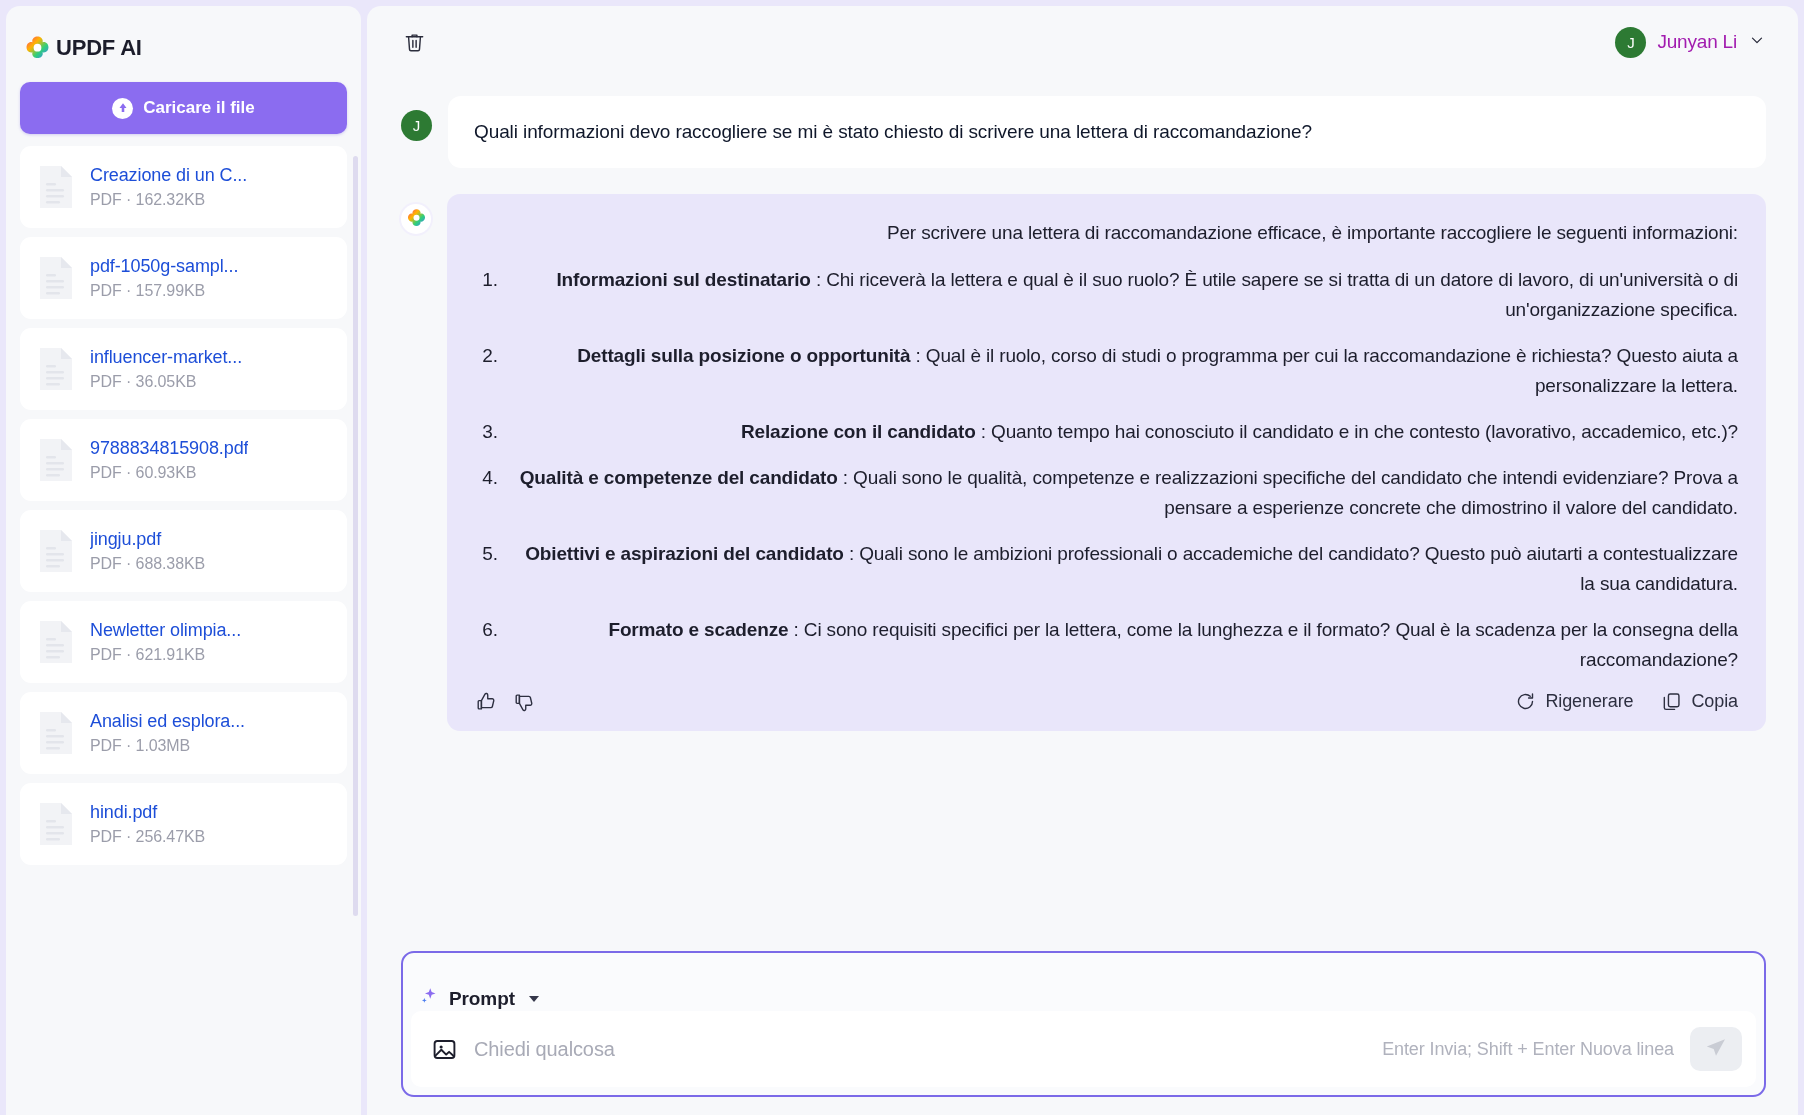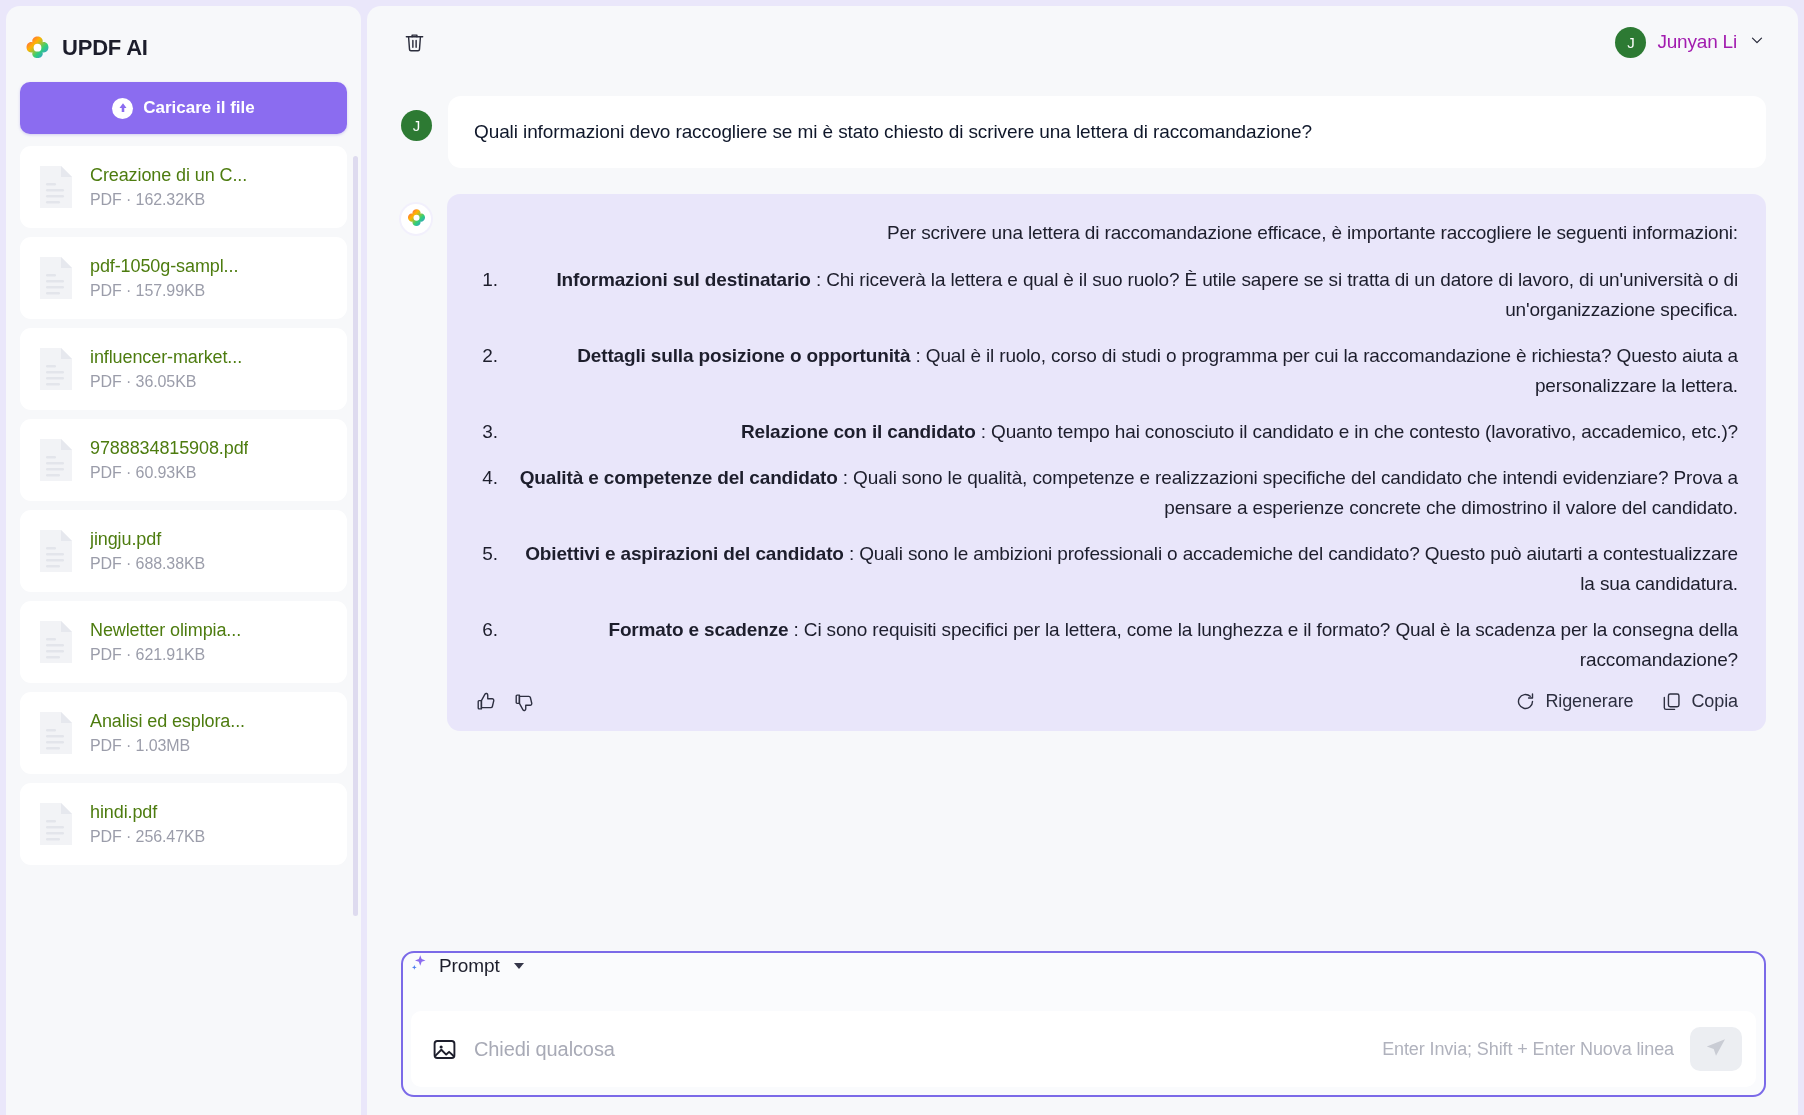--- a/index.html
+++ b/index.html
@@ -24,21 +24,21 @@
     background: #f7f8fa;
     border-radius: 14px 14px 0 0;
     display: flex;
     flex-direction: column;
     position: relative;
     overflow: hidden;
   }
   .brand {
     display: flex;
     align-items: center;
-    gap: 11px;
+    gap: 5px;
     padding: 22px 0 0 18px;
     height: 62px;
   }
   .brand-logo { width: 27px; height: 27px; flex: 0 0 27px; }
   .brand-title {
     font-size: 22px;
     font-weight: bold;
     color: #1c1d2b;
     letter-spacing: -0.2px;
   }
@@ -83,21 +83,21 @@
     gap: 14px;
     padding: 0 16px;
     cursor: pointer;
   }
   .file-icon {
     width: 40px; height: 48px; flex: 0 0 40px;
   }
   .file-meta { min-width: 0; }
   .file-name {
     font-size: 18px;
-    color: #4d7c0f;
+    color: #1d4ed8;
     white-space: nowrap;
     overflow: hidden;
     text-overflow: ellipsis;
     margin-bottom: 5px;
     letter-spacing: -0.1px;
   }
   .file-sub {
     font-size: 16px;
     color: #9b9daa;
     letter-spacing: -0.1px;
@@ -243,22 +243,23 @@
   }
   .composer {
     border: 2px solid #7b6ae8;
     border-radius: 13px;
     background: #fafbfd;
     overflow: hidden;
   }
   .composer-top {
     height: 58px;
     display: flex;
-    align-items: flex-start;
-    padding: 0 6px;
+    align-items: flex-end;
+    padding: 0 16px;
+    font-weight: bold;
   }
   .prompt-chip {
     display: flex;
     align-items: center;
     gap: 10px;
     cursor: pointer;
     font-size: 19px;
     color: #1d1e2c;
     letter-spacing: -0.1px;
   }

